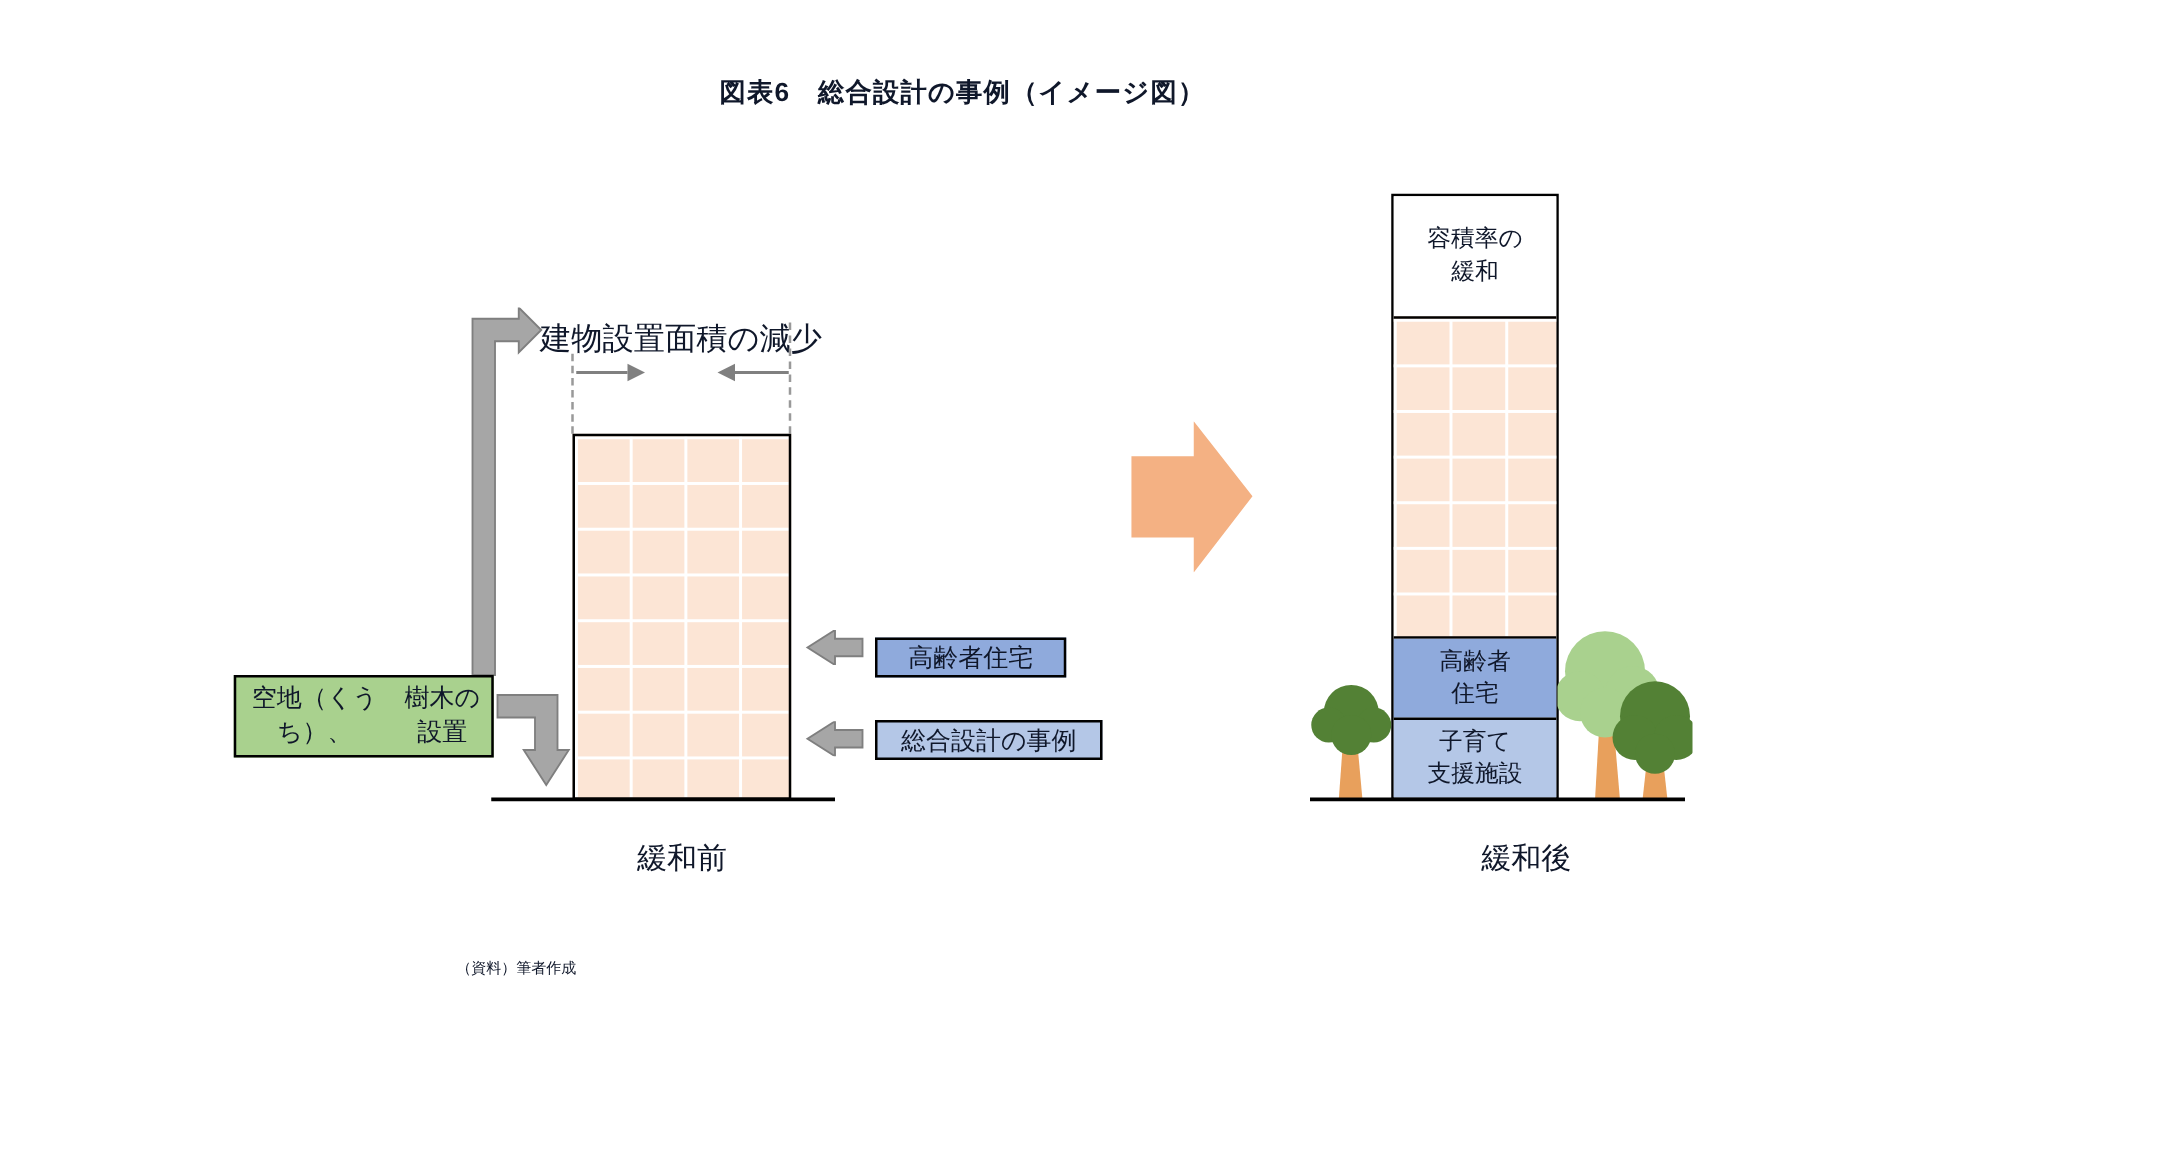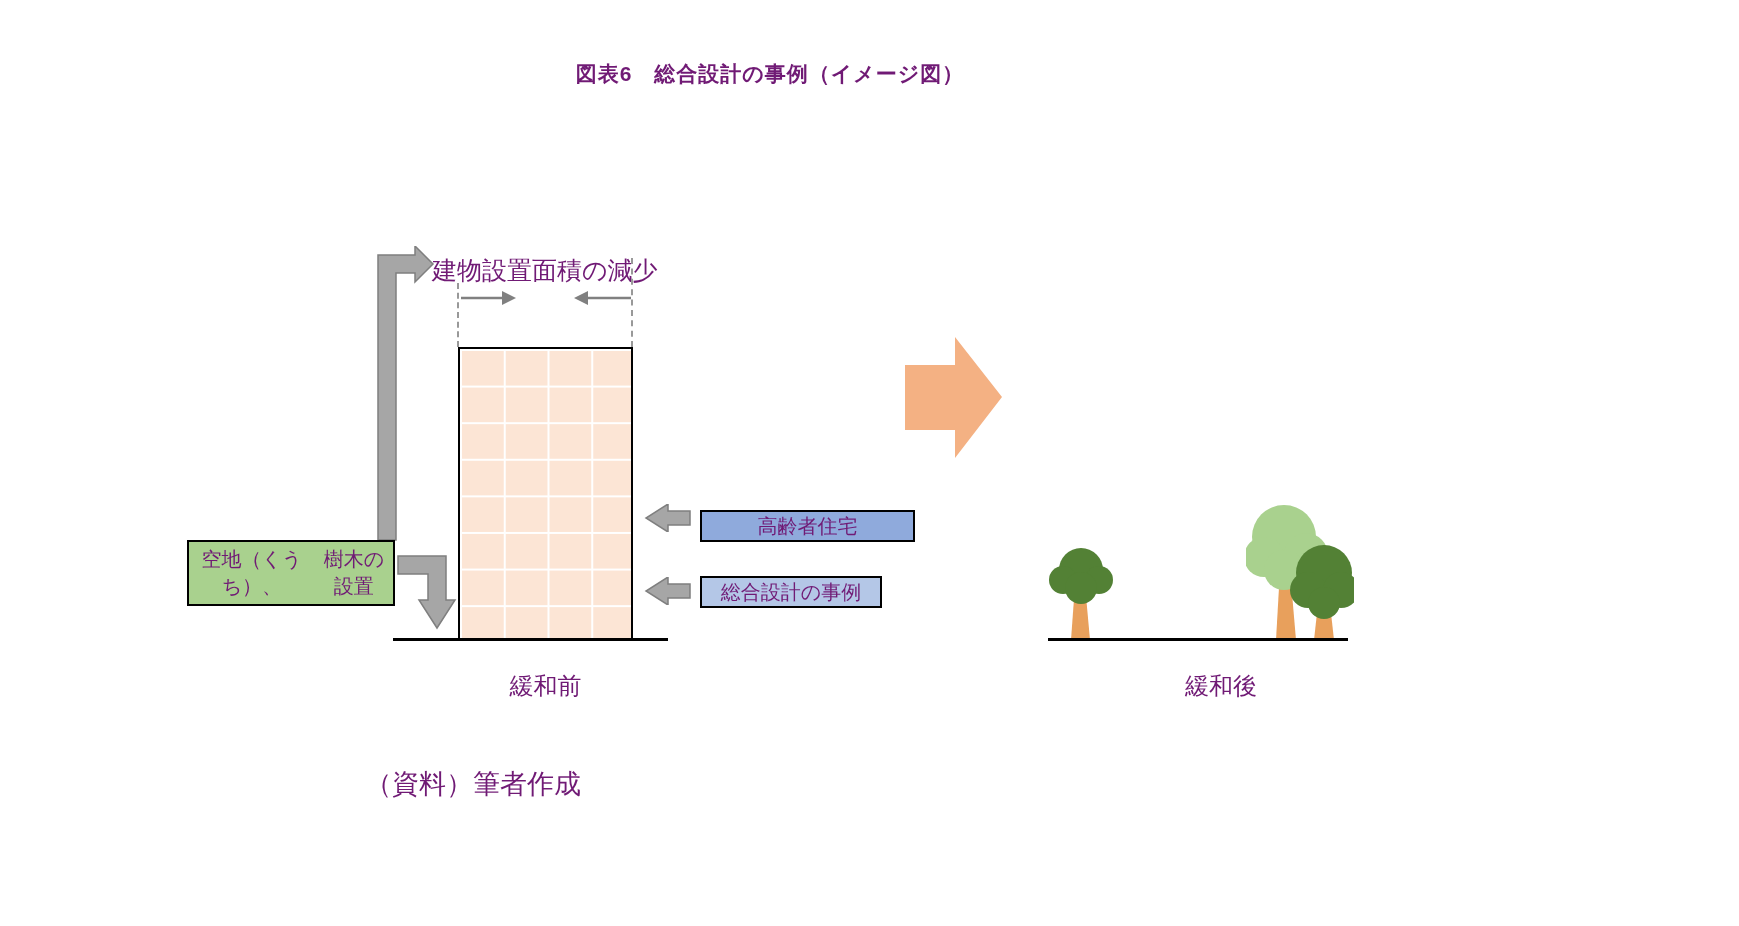--- a/index.html
+++ b/index.html
@@ -11,21 +11,21 @@
     --big-arrow:#f4b183;
     --gray-arrow:#a6a6a6;
     --gray-arrow-border:#7f7f7f;
     --tree-dark:#538135;
     --tree-light:#a9d18e;
     --trunk:#e8a05c;
   }
   html,body{margin:0;padding:0;background:#fff;}
   .canvas{
     position:relative;width:1739px;height:926px;background:#fff;overflow:hidden;
-    font-family:"Liberation Sans","DejaVu Sans",sans-serif;color:#701a75;
+    font-family:"Liberation Sans","DejaVu Sans",sans-serif;color:#0f172a;
   }
   .abs{position:absolute;}
   .figure-title{
     left:540px;top:60px;width:460px;text-align:center;
     font-size:21px;font-weight:bold;letter-spacing:1px;
   }
   
   .building-before{
     left:458px;top:347px;width:175px;height:293px;box-sizing:border-box;
     background-color:var(--building-fill);
@@ -42,29 +42,29 @@
   .open-space-box{
     left:187px;top:540px;width:208px;height:66px;box-sizing:border-box;
     background:var(--green-box);border:2px solid #000;
     display:flex;flex-direction:row;justify-content:center;align-items:center;
     font-size:20px;line-height:1.35;text-align:center;
   }
   .label-box{
     box-sizing:border-box;border:2px solid #000;
     display:flex;align-items:center;justify-content:center;font-size:20px;
   }
-  .elderly-label{left:700px;top:510px;width:215px;height:32px;background:var(--elderly-blue);}
+  .elderly-label{left:700px;top:510px;width:153px;height:32px;background:var(--elderly-blue);}
   .childcare-label{left:700px;top:576px;width:182px;height:32px;background:var(--childcare-blue);}
   .ground{height:3px;background:#000;z-index:6;}
   .ground-before{left:393px;top:638px;width:275px;}
   .ground-after{left:1048px;top:638px;width:300px;}
   .caption{font-size:24px;text-align:center;}
   .caption-before{left:458px;top:670px;width:175px;}
   .caption-after{left:1154px;top:670px;width:134px;}
-  .source-note{left:365px;top:766px;font-size:27px;}
+  .source-note{left:365px;top:766px;font-size:12px;}
   
   .tower{
     left:1113px;top:155px;width:134px;height:485px;box-sizing:border-box;
     border:2.5px solid #000;background:#fff;display:flex;flex-direction:column;z-index:2;
   }
   .tower-sec{box-sizing:border-box;display:flex;flex-direction:column;justify-content:center;
     align-items:center;font-size:19px;line-height:1.35;text-align:center;}
   .far-sec{height:96px;background:#fff;}
   .grid-sec{
     flex:1;border-top:2.5px solid #000;border-bottom:2.5px solid #000;
@@ -133,20 +133,35 @@
   </svg>
   <div class="abs label-box childcare-label">総合設計の事例</div>
 
   <div class="abs ground ground-before"></div>
   <div class="abs caption caption-before">緩和前</div>
 
   <svg class="abs" style="left:905px;top:337px;" width="100" height="121">
     <polygon class="orange-block" points="0,28 50,28 50,0 97,60 50,121 50,93 0,93"></polygon>
   </svg>
 
+  <div class="abs tower">
+    <div class="tower-sec far-sec">
+      <div>容積率の</div>
+      <div>緩和</div>
+    </div>
+    <div class="tower-sec grid-sec"></div>
+    <div class="tower-sec elderly-sec">
+      <div>高齢者</div>
+      <div>住宅</div>
+    </div>
+    <div class="tower-sec childcare-sec">
+      <div>子育て</div>
+      <div>支援施設</div>
+    </div>
+  </div>
 
   <svg class="abs tree-svg" style="left:1045px;top:540px;" width="72" height="100">
     <polygon class="trunk-fill" points="30,45 40,45 45,100 26,100"></polygon>
     <circle class="tree-dark" cx="36" cy="30" r="22"></circle>
     <circle class="tree-dark" cx="18" cy="40" r="14"></circle>
     <circle class="tree-dark" cx="54" cy="40" r="14"></circle>
     <circle class="tree-dark" cx="36" cy="48" r="16"></circle>
   </svg>
 
   <svg class="abs tree-svg" style="left:1246px;top:495px;" width="108" height="145">

